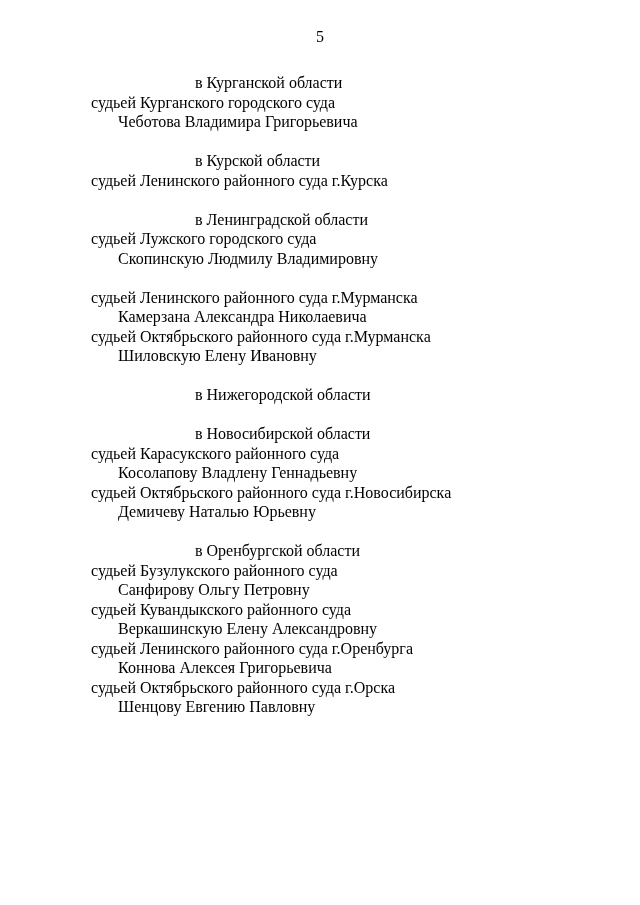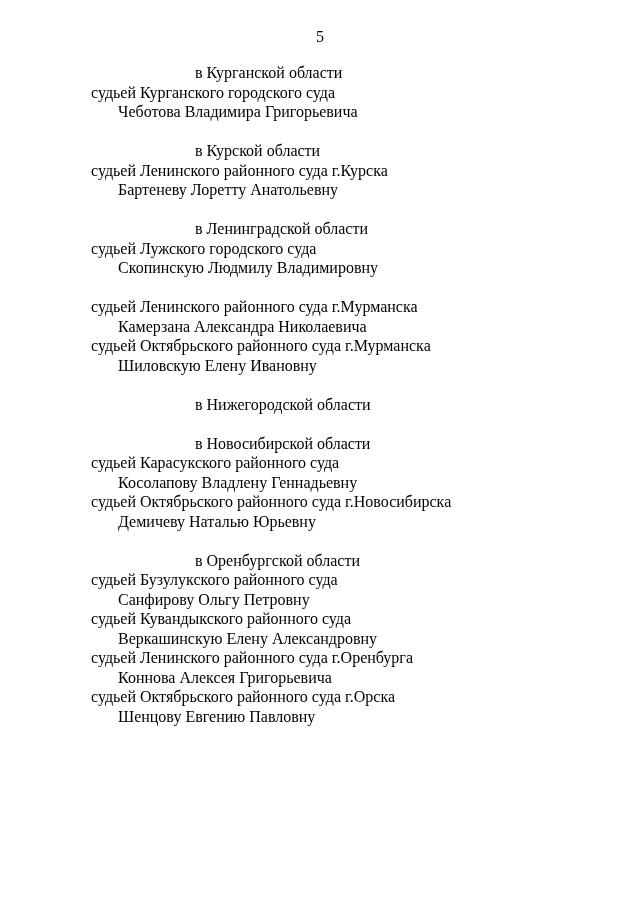--- a/index.html
+++ b/index.html
@@ -5,21 +5,21 @@
     html, body { margin: 0; padding: 0; background: #ffffff; }
     body {
       width: 640px; height: 905px; position: relative; overflow: hidden;
       font-family: "Liberation Serif", "DejaVu Serif", serif;
       color: #000000;
     }
     .page-number {
       position: absolute; top: 27px; left: 0; width: 640px;
       text-align: center; font-size: 16px; line-height: 19px;
     }
-    .content { position: absolute; top: 63px; left: 0; width: 640px; }
+    .content { position: absolute; top: 73px; left: 0; width: 640px; }
     .region { margin-bottom: 19.5px; }
     .line { font-size: 16px; line-height: 19.5px; white-space: nowrap; height: 19.5px; }
     .l-region { padding-left: 195px; }
     .l-court { padding-left: 91px; }
     .l-name { padding-left: 118px; }
   </style>
 </head>
 <body>
 
 <div class="page-number">5</div>
@@ -28,21 +28,20 @@
 
   <div class="region">
     <div class="line l-region">в Курганской области</div>
     <div class="line l-court">судьей Курганского городского суда</div>
     <div class="line l-name">Чеботова Владимира Григорьевича</div>
   </div>
 
   <div class="region">
     <div class="line l-region">в Курской области</div>
     <div class="line l-court">судьей Ленинского районного суда г.Курска</div>
-    <div class="line l-name">Бартеневу Лоретту Анатольевну</div>
   </div>
 
   <div class="region">
     <div class="line l-region">в Ленинградской области</div>
     <div class="line l-court">судьей Лужского городского суда</div>
     <div class="line l-name">Скопинскую Людмилу Владимировну</div>
   </div>
 
   <div class="region">
     <div class="line l-court">судьей Ленинского районного суда г.Мурманска</div>

